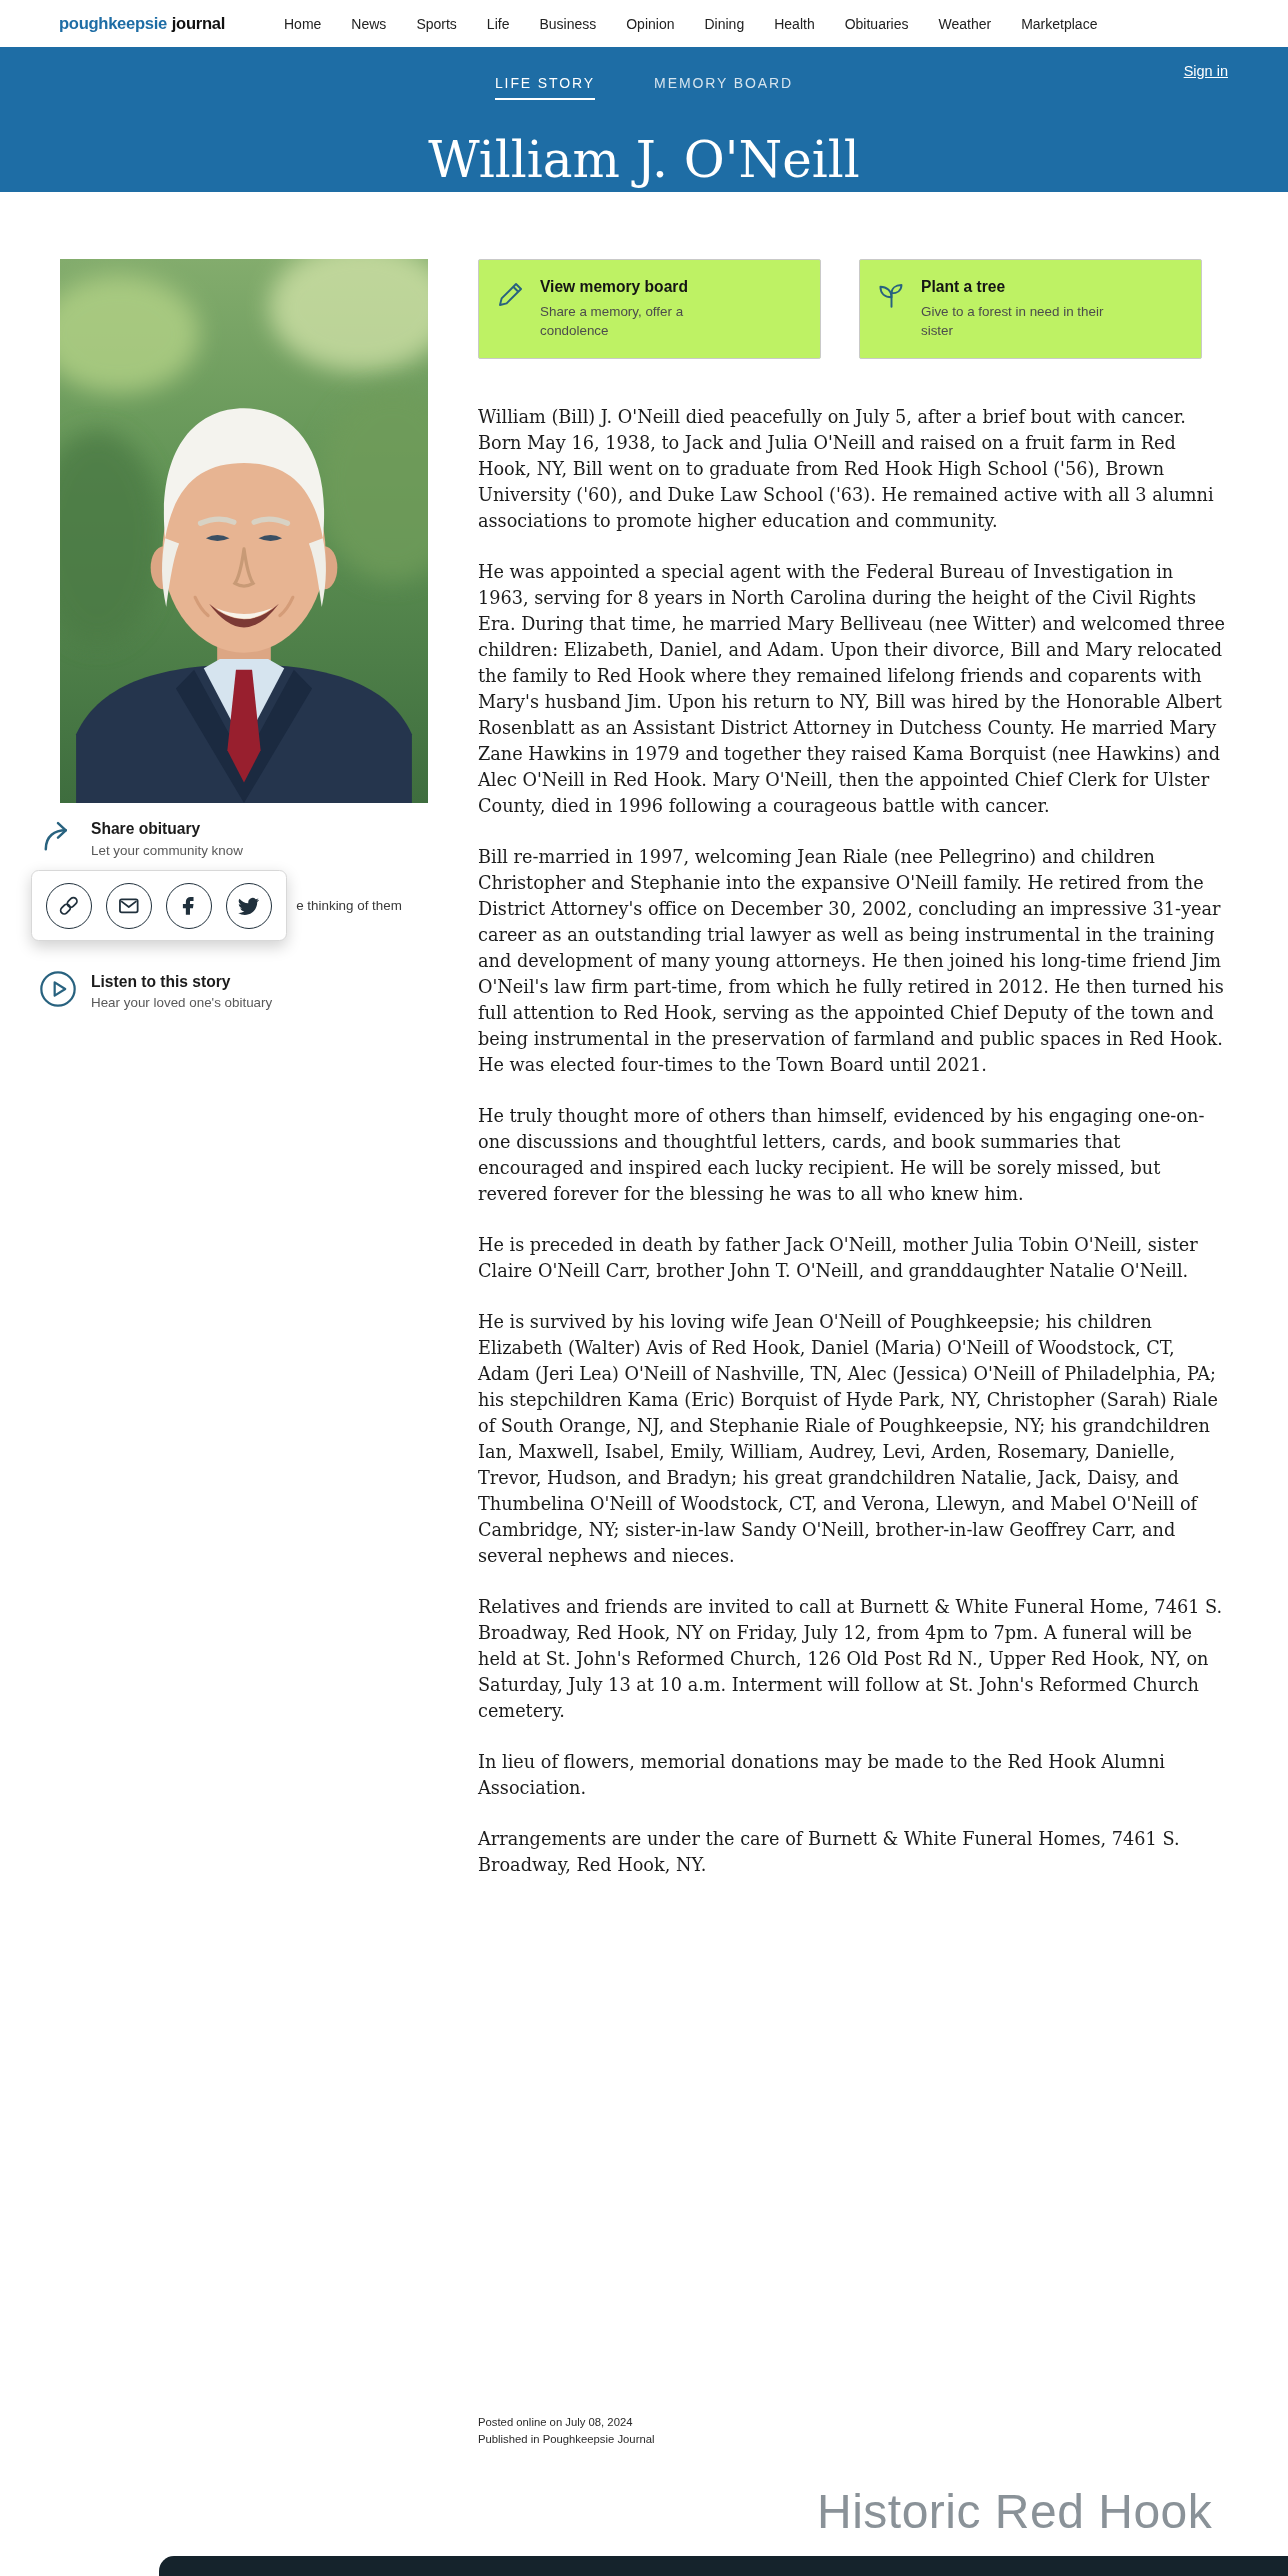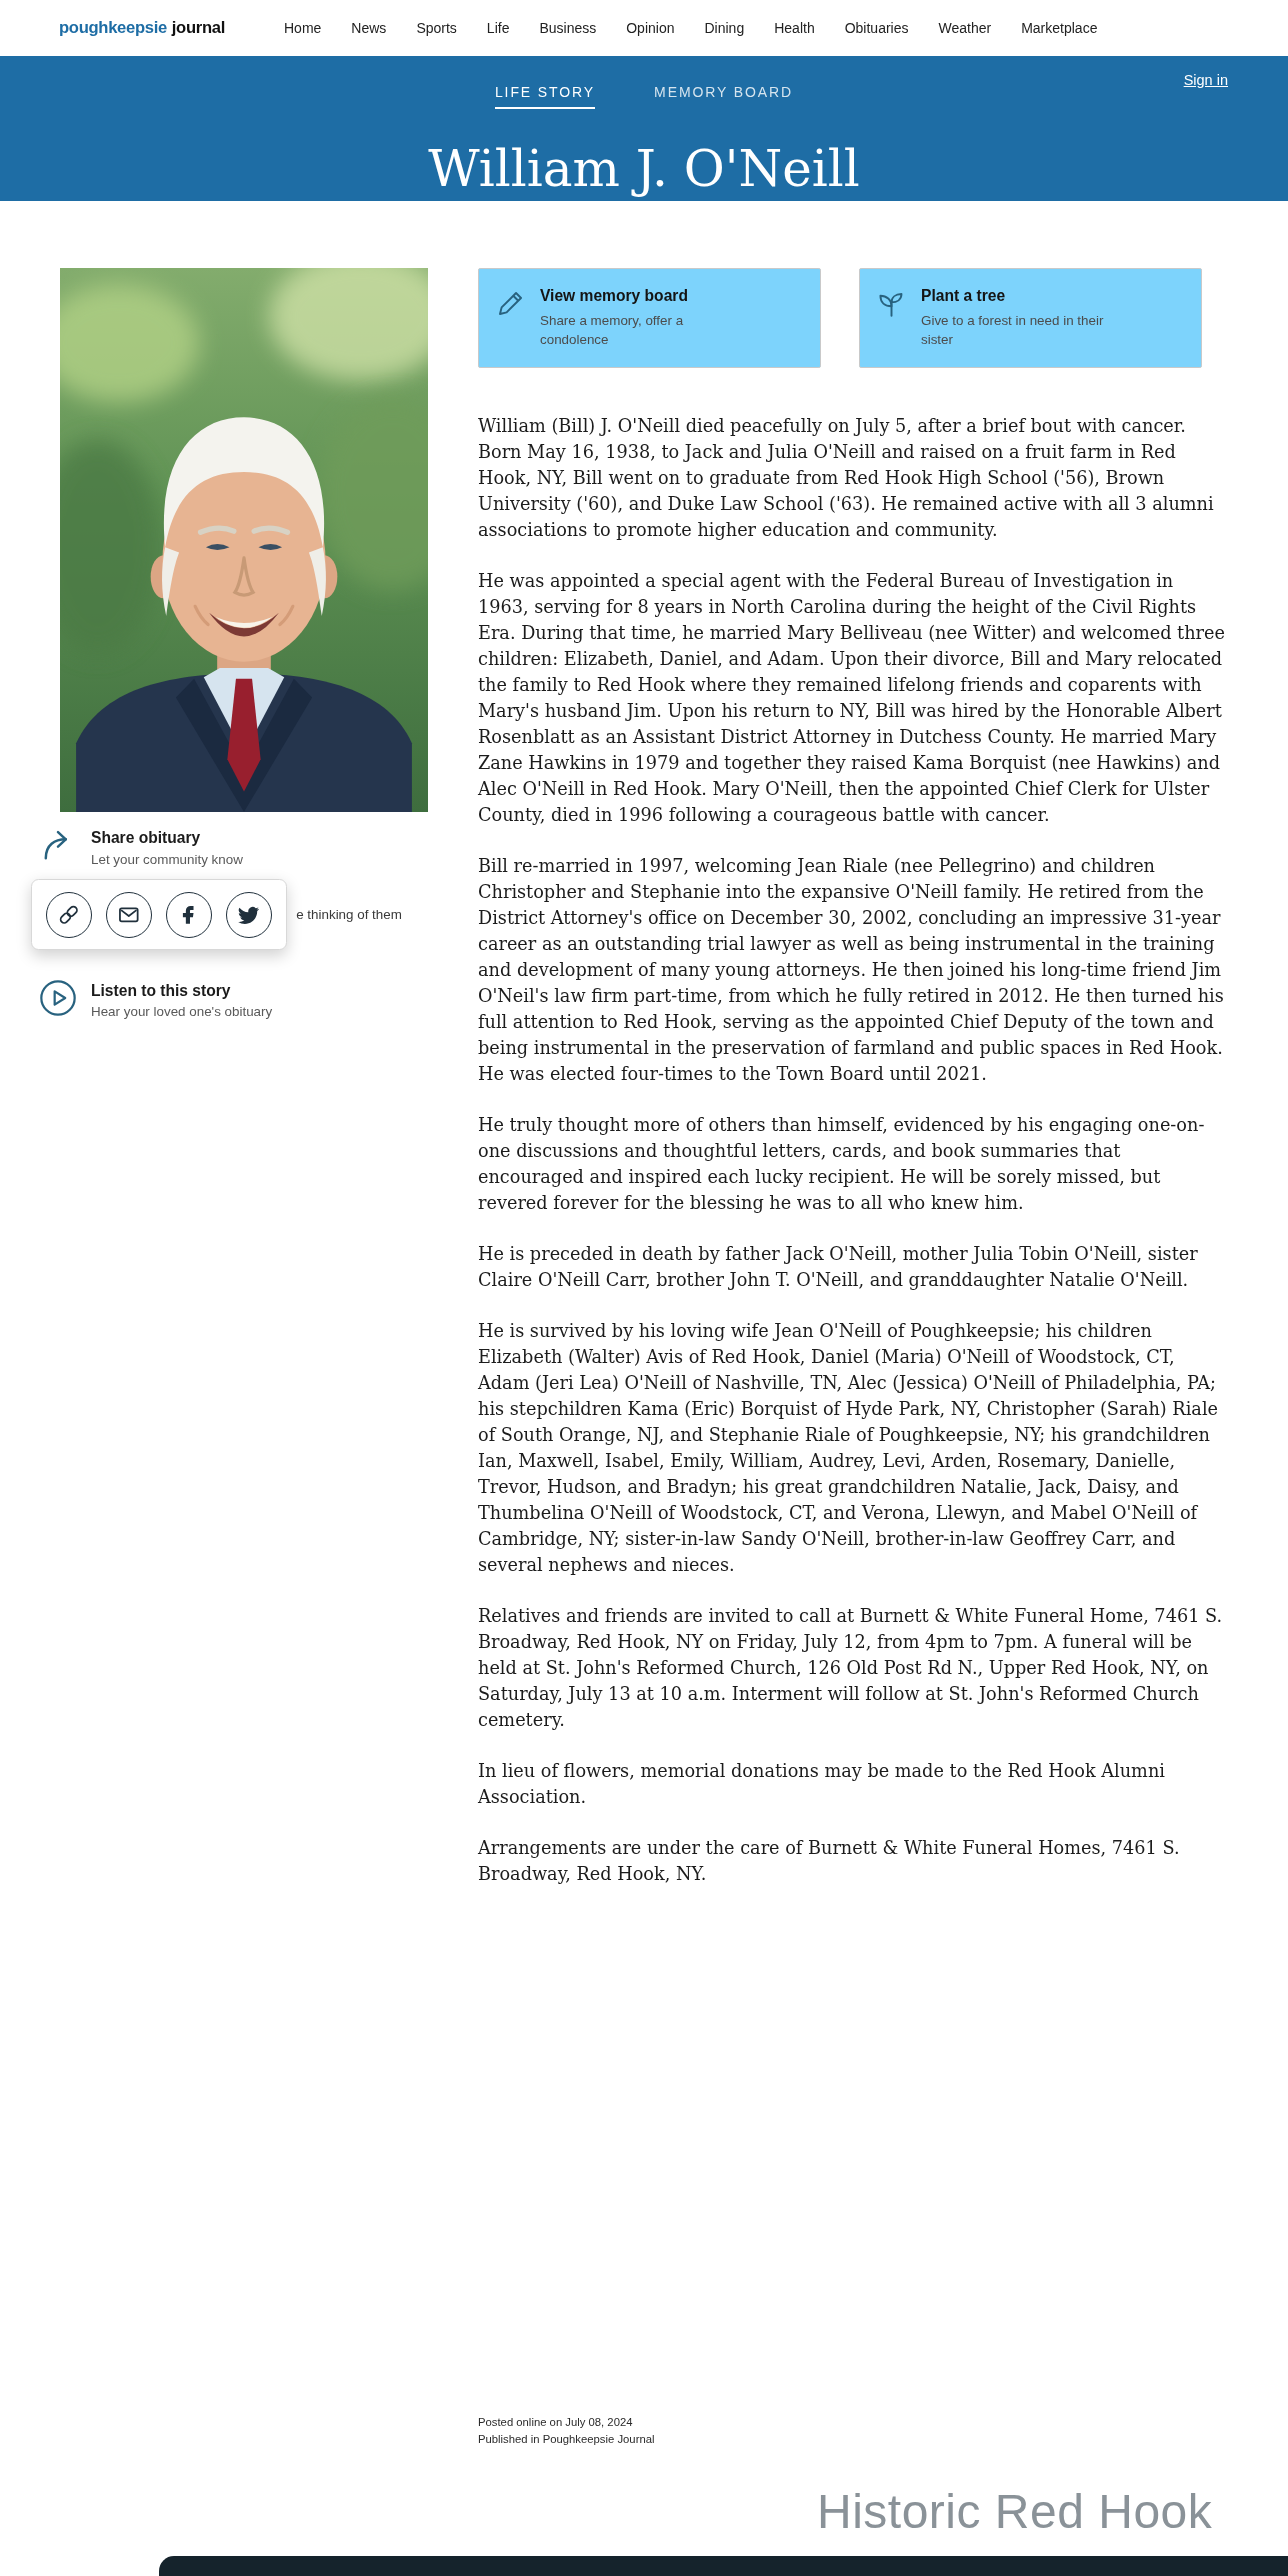--- a/index.html
+++ b/index.html
@@ -1,20 +1,20 @@
 <!DOCTYPE html>
 <html style="font-size:8.6px"><head>
 <meta charset="utf-8">
 <style>
   html,body{margin:0;padding:0;}
   body{width:1288px;height:2576px;background:#ffffff;font-family:"Liberation Sans",sans-serif;overflow:hidden;}
   .page{position:relative;width:1288px;height:2576px;background:#fff;}
 
   
-  .topnav{height:56px;display:flex;align-items:center;padding:0 59px;box-sizing:border-box;background:#fff;}
+  .topnav{height:47px;display:flex;align-items:center;padding:0 59px;box-sizing:border-box;background:#fff;}
   .logo{font-weight:bold;font-size:16.6px;letter-spacing:-0.3px;cursor:pointer;white-space:nowrap;}
   .logo-blue{color:#1e6da5;}
   .logo-dark{color:#111;margin-left:4.8px;}
   .navitems{display:flex;gap:30px;margin-left:59px;font-size:14px;}
   .navitems a{color:#222;text-decoration:none;cursor:pointer;white-space:nowrap;}
 
   
   .band{height:145px;background:#1e6da5;position:relative;color:#fff;}
   .tabs{display:flex;justify-content:center;gap:59px;padding-top:28px;}
   .tab{font-size:14px;letter-spacing:1.9px;color:rgba(255,255,255,.82);padding-bottom:7px;cursor:pointer;border-bottom:2.7px solid transparent;}
@@ -39,21 +39,21 @@
   .rail-sub{font-size:13.4px;color:#595959;margin-top:4.8px;}
   .share-row{display:flex;align-items:center;margin-top:11.8px;}
   .share-popover{background:#fff;border:1.1px solid #d8d8d8;border-radius:7.5px;box-shadow:0 5.4px 15px rgba(0,0,0,.18);padding:11.8px 14px;display:flex;gap:14px;margin-left:-7.5px;}
   .circle-btn{width:46px;height:46px;border:1.6px solid #20303c;border-radius:50%;display:flex;align-items:center;justify-content:center;cursor:pointer;background:#fff;box-sizing:border-box;}
   .circle-btn svg{width:23.6px;height:23.6px;}
   .fragment{font-size:13.4px;color:#3a3a3a;margin-left:9.7px;white-space:nowrap;}
   .listen-head{margin-top:28px;}
 
   
   .cards{display:flex;gap:38px;}
-  .card{width:343px;border:1.1px solid #c9c9c9;border-radius:2.1px;padding:18px 16px;display:flex;gap:14px;align-items:flex-start;background:#7dd3fc;box-sizing:border-box;cursor:pointer;}
+  .card{width:343px;border:1.1px solid #c9c9c9;border-radius:2.1px;padding:18px 16px;display:flex;gap:14px;align-items:flex-start;background:#bef264;box-sizing:border-box;cursor:pointer;}
   .card-icon{width:31px;height:31px;flex:none;margin-top:1.1px;}
   .card-title{font-size:15.6px;font-weight:bold;color:#141414;}
   .card-sub{font-size:13.4px;color:#4c4c4c;margin-top:5.9px;line-height:19px;max-width:193px;}
 
   
   .obit{margin-top:45px;font-family:"DejaVu Serif",serif;font-size:17.7px;line-height:26px;color:#1c1c1c;max-width:753px;}
   .obit p{margin:0 0 25px;}
 
   
   .meta{position:absolute;left:478px;top:2414px;font-size:11.3px;color:#2b2b2b;line-height:16.6px;}

